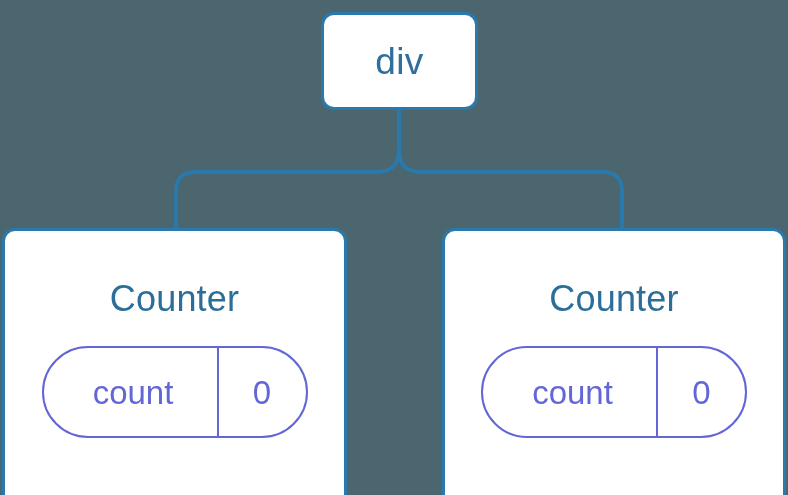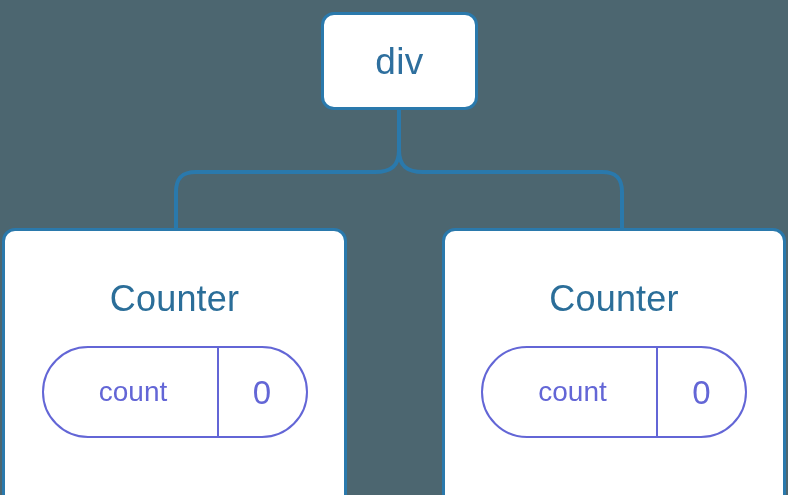--- a/index.html
+++ b/index.html
@@ -97,21 +97,21 @@
     background: #FFFFFF;
   }
   .pill-key {
     flex: 0 0 175px;
     display: flex;
     align-items: center;
     justify-content: center;
     box-sizing: border-box;
     border-right: 2px solid #6366D6;
     color: #6366D6;
-    font-size: 28px;
+    font-size: 33px;
     line-height: 1;
     padding-left: 6px;
   }
   .pill-value {
     flex: 1 1 auto;
     display: flex;
     align-items: center;
     justify-content: center;
     color: #6366D6;
     font-size: 33px;

